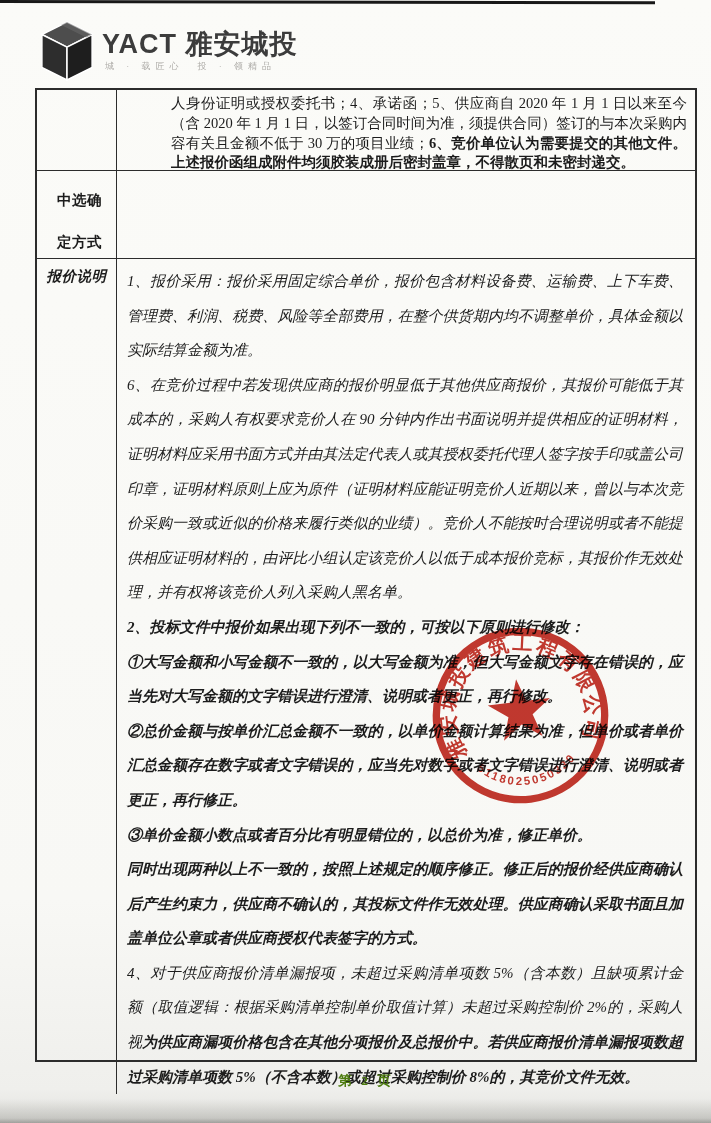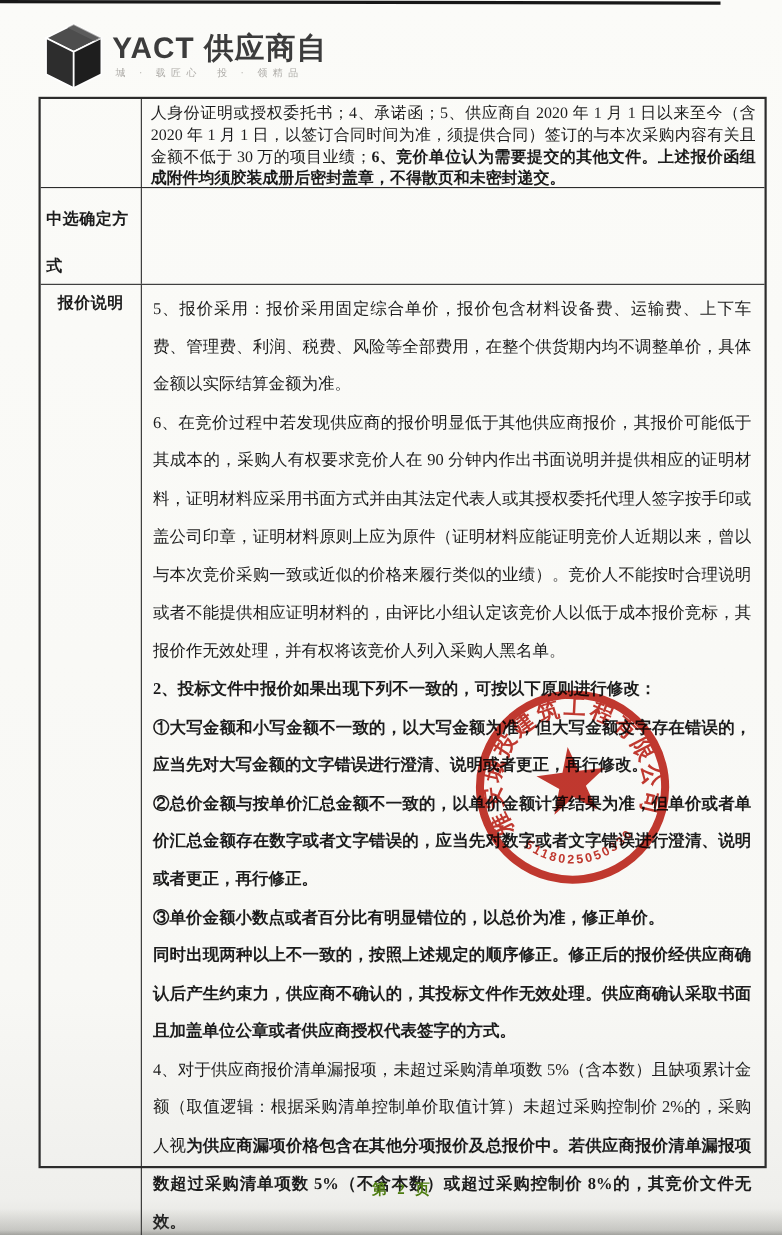--- a/index.html
+++ b/index.html
@@ -17,27 +17,27 @@
   .cube{position:absolute;left:0;top:0;}
   .brand{position:absolute;left:64px;top:6px;font-family:"Liberation Sans",sans-serif;
     font-weight:bold;font-size:27px;color:#3c3c3c;letter-spacing:1px;white-space:nowrap;}
   .tagline{position:absolute;left:67px;top:40px;font-size:9px;color:#aeaca8;
     letter-spacing:5px;white-space:nowrap;}
   
   .doc-table{position:absolute;left:35px;top:88px;width:662px;height:974px;
     border:2px solid #2c2c2c;box-sizing:border-box;display:flex;flex-direction:column;}
   .row{display:flex;box-sizing:border-box;}
   .row + .row{border-top:1.5px solid #2c2c2c;}
-  .row1{height:80px;}
+  .row1{height:80px;gap:46px;}
   .row2{height:88px;}
-  .row3{flex:1;}
+  .row3{flex:1;font-style:italic;}
   .cell{box-sizing:border-box;}
-  .head{width:92px;border-right:1.5px solid #2c2c2c;font-weight:bold;
+  .head{width:80px;border-right:1.5px solid #2c2c2c;font-weight:bold;
     font-family:"Liberation Sans",sans-serif;font-size:14.5px;line-height:2.9;
-    padding:8px 0 0 5px;letter-spacing:0.5px;}
+    padding:8px 0 0 20px;letter-spacing:0.5px;}
   .head.center{text-align:center;padding-left:0;line-height:1.4;padding-top:7px;}
   .bodycell{flex:1;padding:4px 8px 0 8px;font-size:14.5px;line-height:19.8px;
     text-align:justify;}
   .indent2{text-indent:2em;}
   .spaced{padding:5px 12px 0 10px;font-size:15px;line-height:34.6px;}
   .spaced p{margin:0;text-align:justify;}
   .b{font-weight:bold;}
   
   .stamp{position:absolute;left:429px;top:624px;width:183px;height:183px;
     mix-blend-mode:multiply;opacity:0.92;transform:rotate(-7deg);}
@@ -53,39 +53,39 @@
 
   <div class="scan-line"></div>
 
   <div class="logo-block">
     <svg class="cube" width="58" height="62" viewBox="0 0 60 64">
       <polygon points="30,2 56,15 30,28 4,15" fill="#4d4d4d" stroke="#ffffff" stroke-width="1.6"></polygon>
       <polygon points="4,15 30,28 30,62 4,49" fill="#2d2d2d" stroke="#ffffff" stroke-width="1.6"></polygon>
       <polygon points="56,15 30,28 30,62 56,49" fill="#1e1e1e" stroke="#ffffff" stroke-width="1.6"></polygon>
       <polygon points="30,2 56,15 50,18 24,5" fill="#6a6a6a" opacity="0.55"></polygon>
     </svg>
-    <div class="brand">YACT 供应商自</div>
+    <div class="brand">YACT 雅安城投</div>
     <div class="tagline">城 · 载匠心　投 · 领精品</div>
   </div>
 
   <div class="doc-table">
 
     <div class="row row1">
       <div class="cell head"></div>
       <div class="cell bodycell"><span>人身份证明或授权委托书；4、承诺函；5、供应商自 2020 年 1 月 1 日以来至今（含 2020 年 1 月 1 日，以签订合同时间为准，须提供合同）签订的与本次采购内容有关且金额不低于 30 万的项目业绩；</span><span class="b">6、竞价单位认为需要提交的其他文件。上述报价函组成附件均须胶装成册后密封盖章，不得散页和未密封递交。</span></div>
     </div>
 
     <div class="row row2">
       <div class="cell head">中选确定方式</div>
     </div>
 
     <div class="row row3">
       <div class="cell head center">报价说明</div>
       <div class="cell bodycell spaced">
-        <p>5、报价采用：报价采用固定综合单价，报价包含材料设备费、运输费、上下车费、管理费、利润、税费、风险等全部费用，在整个供货期内均不调整单价，具体金额以实际结算金额为准。</p>
+        <p>1、报价采用：报价采用固定综合单价，报价包含材料设备费、运输费、上下车费、管理费、利润、税费、风险等全部费用，在整个供货期内均不调整单价，具体金额以实际结算金额为准。</p>
         <p>6、在竞价过程中若发现供应商的报价明显低于其他供应商报价，其报价可能低于其成本的，采购人有权要求竞价人在 90 分钟内作出书面说明并提供相应的证明材料，证明材料应采用书面方式并由其法定代表人或其授权委托代理人签字按手印或盖公司印章，证明材料原则上应为原件（证明材料应能证明竞价人近期以来，曾以与本次竞价采购一致或近似的价格来履行类似的业绩）。竞价人不能按时合理说明或者不能提供相应证明材料的，由评比小组认定该竞价人以低于成本报价竞标，其报价作无效处理，并有权将该竞价人列入采购人黑名单。</p>
         <p class="b">2、投标文件中报价如果出现下列不一致的，可按以下原则进行修改：</p>
         <p class="b">①大写金额和小写金额不一致的，以大写金额为准，但大写金额文字存在错误的，应当先对大写金额的文字错误进行澄清、说明或者更正，再行修改。</p>
         <p class="b">②总价金额与按单价汇总金额不一致的，以单价金额计算结果为准，但单价或者单价汇总金额存在数字或者文字错误的，应当先对数字或者文字错误进行澄清、说明或者更正，再行修正。</p>
         <p class="b">③单价金额小数点或者百分比有明显错位的，以总价为准，修正单价。</p>
         <p class="b">同时出现两种以上不一致的，按照上述规定的顺序修正。修正后的报价经供应商确认后产生约束力，供应商不确认的，其投标文件作无效处理。供应商确认采取书面且加盖单位公章或者供应商授权代表签字的方式。</p>
         <p><span>4、对于供应商报价清单漏报项，未超过采购清单项数 5%（含本数）且缺项累计金额（取值逻辑：根据采购清单控制单价取值计算）未超过采购控制价 2%的，采购人视</span><span class="b">为供应商漏项价格包含在其他分项报价及总报价中。若供应商报价清单漏报项数超过采购清单项数 5%（不含本数）或超过采购控制价 8%的，其竞价文件无效。</span></p>
       </div>
     </div>
 

